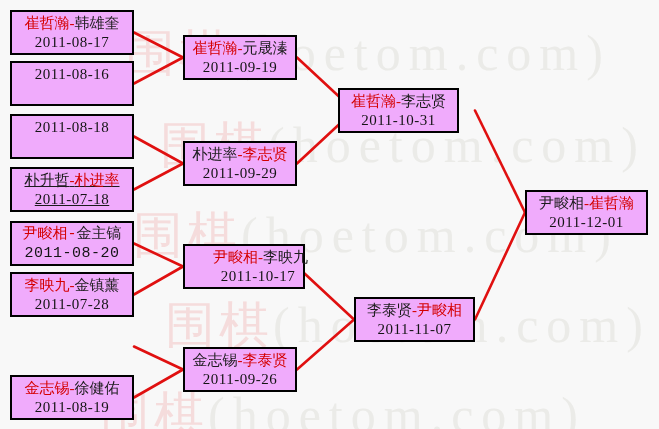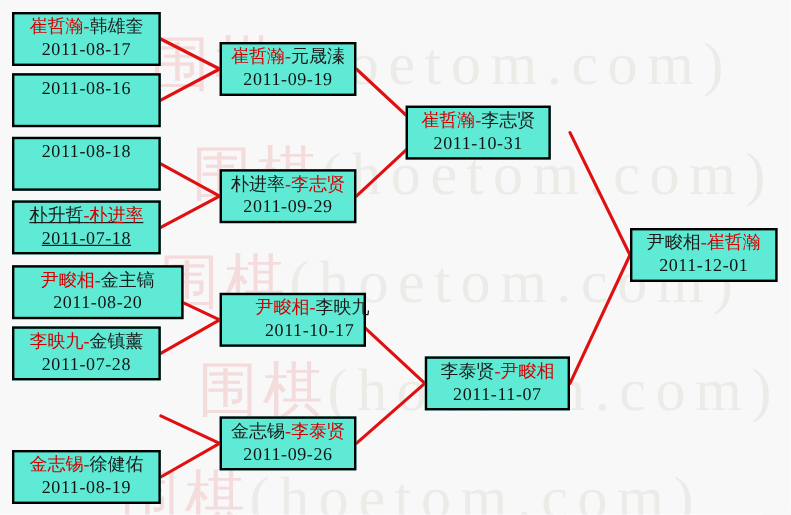--- a/index.html
+++ b/index.html
@@ -35,21 +35,21 @@
   svg.lines {
     position: absolute;
     left: 0; top: 0;
     z-index: 1;
   }
   .match-box {
     position: absolute;
     z-index: 2;
     box-sizing: border-box;
     border: 2px solid #000;
-    background: #5eead4;
+    background: #f0abfc;
     text-align: center;
     font-size: 15px;
     line-height: 19px;
     padding-top: 2px;
     color: #1c1c1c;
   }
   .names { white-space: nowrap; }
   .winner { color: #d40000; }
   .hyphen { color: #d40000; }
   .mdate { color: #141414; letter-spacing: 0.5px; }
@@ -88,21 +88,21 @@
     <div class="match-box" style="left: 10px; top: 61px; width: 124px; height: 45px;">
       <div class="mdate">2011-08-16</div>
     </div>
     <div class="match-box" style="left: 10px; top: 114px; width: 124px; height: 45px;">
       <div class="mdate">2011-08-18</div>
     </div>
     <div class="match-box" style="left: 10px; top: 167px; width: 124px; height: 45px; text-decoration: underline;">
       <div class="names"><span>朴升哲</span><span class="hyphen">-</span><span class="winner">朴进率</span></div>
       <div class="mdate">2011-07-18</div>
     </div>
-    <div class="match-box" style="left: 10px; top: 221px; width: 143px; height: 45px;">
+    <div class="match-box" style="left: 10px; top: 221px; width: 124px; height: 45px; font-family: Liberation Mono, monospace;">
       <div class="names"><span class="winner">尹畯相</span><span class="hyphen">-</span><span>金主镐</span></div>
       <div class="mdate">2011-08-20</div>
     </div>
     <div class="match-box" style="left: 10px; top: 272px; width: 124px; height: 45px;">
       <div class="names"><span class="winner">李映九</span><span class="hyphen">-</span><span>金镇薰</span></div>
       <div class="mdate">2011-07-28</div>
     </div>
     <div class="match-box" style="left: 10px; top: 375px; width: 124px; height: 45px;">
       <div class="names"><span class="winner">金志锡</span><span class="hyphen">-</span><span>徐健佑</span></div>
       <div class="mdate">2011-08-19</div>

